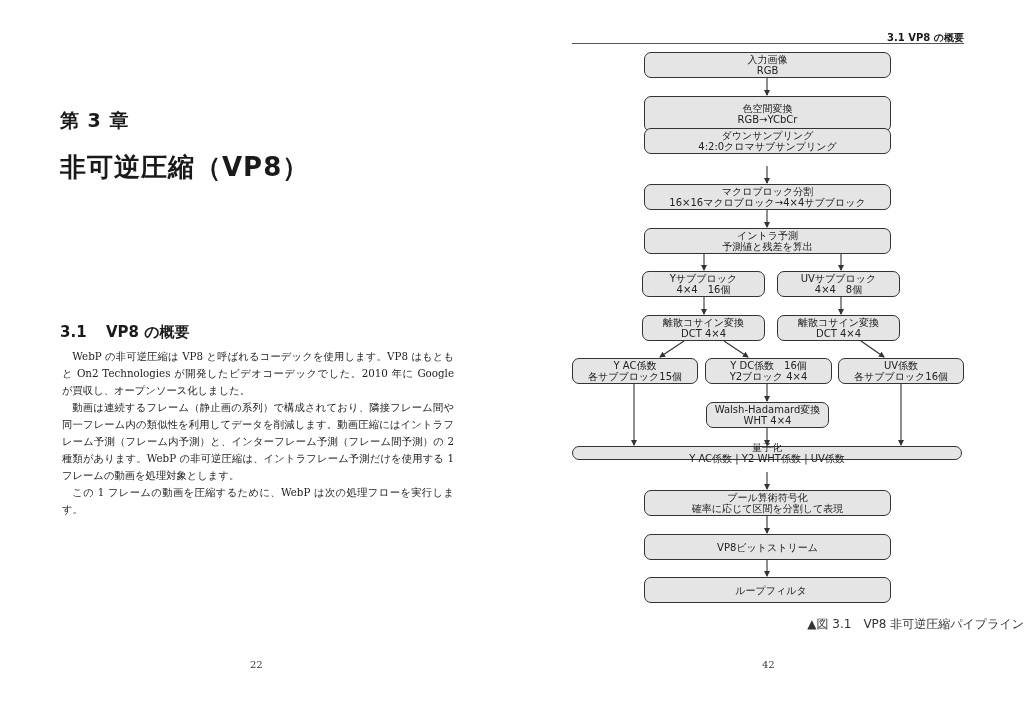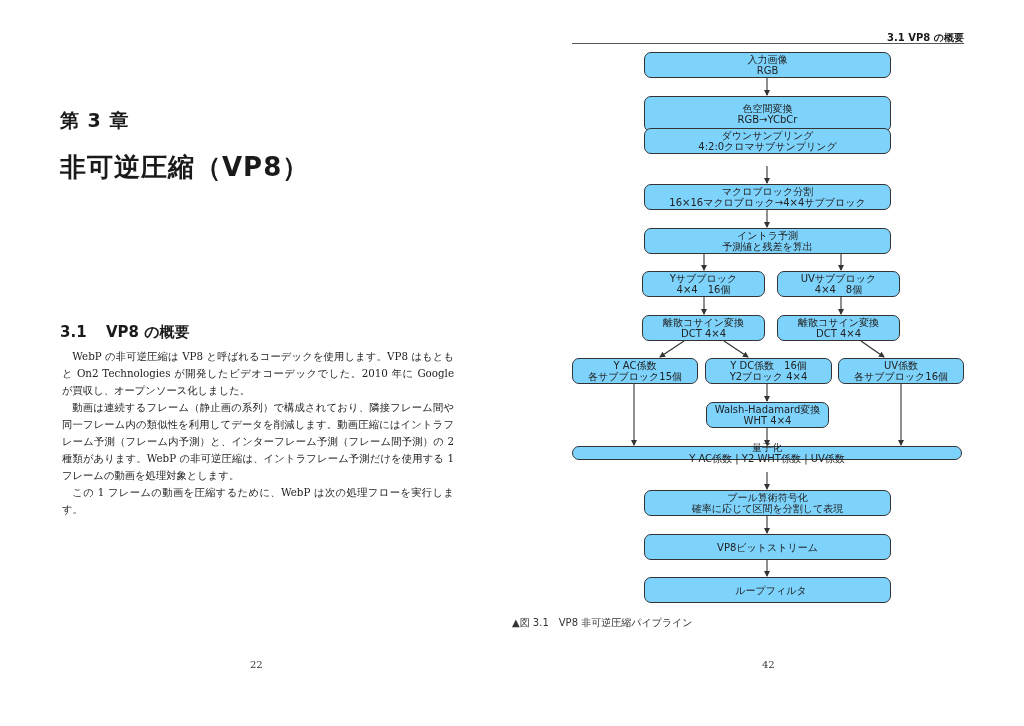--- a/index.html
+++ b/index.html
@@ -22,27 +22,27 @@
   #section-body { left:62px; top:348px; width:392px; }
 
   .page-num { position:absolute; top:659px; font-size:10px; color:#333; }
   #pnum-left { left:250px; }
   #pnum-right { left:250px; }
 
   .running-head { position:absolute; right:60px; top:31px; font-family:"DejaVu Sans", sans-serif;
                   font-weight:bold; font-size:10px; }
   .running-rule { position:absolute; left:60px; right:60px; top:43px; border-top:1px solid #555; }
 
-  .fbox { position:absolute; border:1.3px solid #333; border-radius:7px; background:#7dd3fc; box-sizing:border-box;
+  .fbox { position:absolute; border:1.3px solid #333; border-radius:7px; background:#e5e5e5; box-sizing:border-box;
           display:flex; flex-direction:column; justify-content:center; align-items:center;
           font-family:"DejaVu Sans", sans-serif; font-size:10px; line-height:11px; color:#222; text-align:center; }
   .fbox span { display:block; white-space:nowrap; }
   .arrows { position:absolute; left:0; top:0; }
-  .caption { position:absolute; left:0; width:512px; top:616px; text-align:left;
-             font-family:"DejaVu Sans", sans-serif; font-size:10px; color:#333; }
+  .caption { position:absolute; left:0; width:512px; top:616px; text-align:right;
+             font-family:"DejaVu Sans", sans-serif; font-size:12px; color:#333; }
 </style>
 </head>
 <body>
 
 <div class="page" id="page-left">
   <div class="chapter-label">第 3 章</div>
   <div class="chapter-title">非可逆圧縮（VP8）</div>
 
 
   <div class="section-head">

